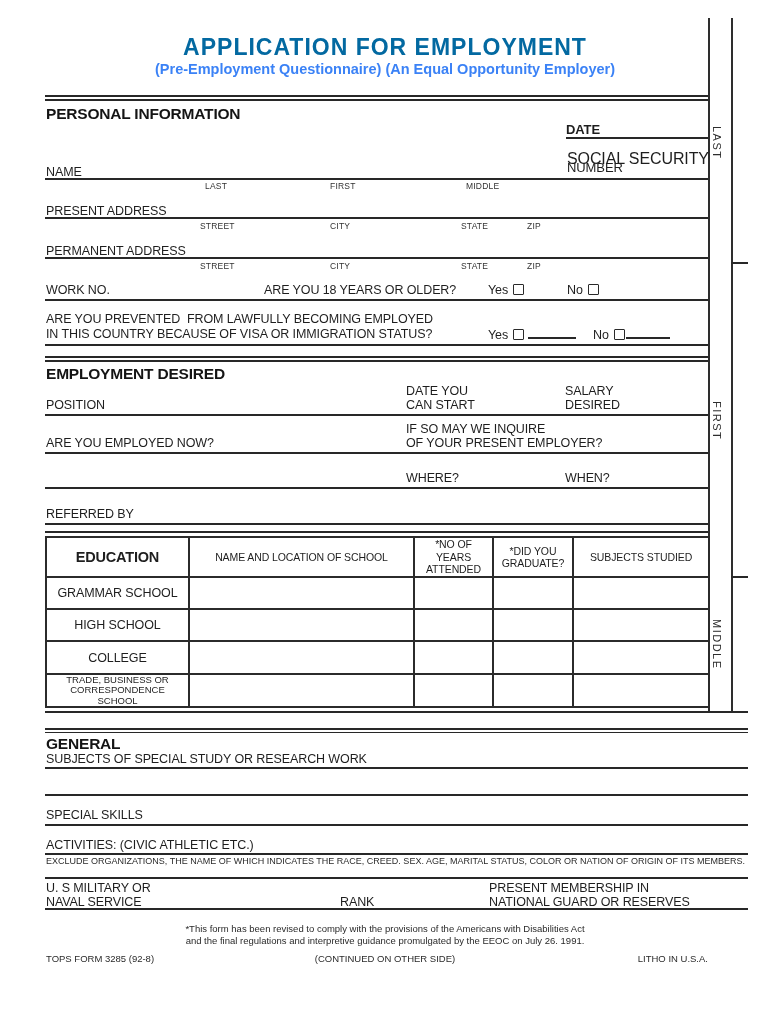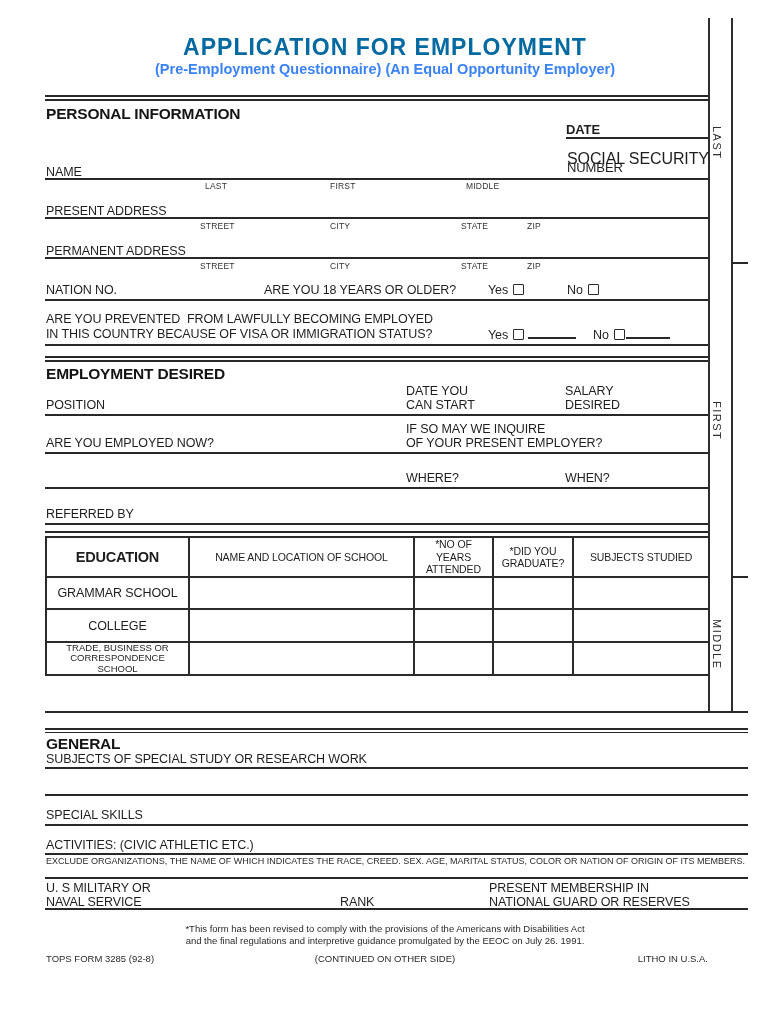--- a/index.html
+++ b/index.html
@@ -72,21 +72,21 @@
   <div class="sub" style="left:461px;top:221px;">STATE</div>
   <div class="sub" style="left:527px;top:221px;">ZIP</div>
 
   <div class="lbl" style="left:46px;top:244px;">PERMANENT ADDRESS</div>
   <div class="hl" style="left:45px;top:257px;width:663px;"></div>
   <div class="sub" style="left:200px;top:261px;">STREET</div>
   <div class="sub" style="left:330px;top:261px;">CITY</div>
   <div class="sub" style="left:461px;top:261px;">STATE</div>
   <div class="sub" style="left:527px;top:261px;">ZIP</div>
 
-  <div class="lbl" style="left:46px;top:283px;">NATION NO.</div>
+  <div class="lbl" style="left:46px;top:283px;">WORK NO.</div>
   <div class="lbl" style="left:264px;top:283px;">ARE YOU 18 YEARS OR OLDER?</div>
   <div class="lbl" style="left:488px;top:283px;"><span>Yes</span><span class="cbx"></span></div>
   <div class="lbl" style="left:567px;top:283px;"><span>No</span><span class="cbx"></span></div>
   <div class="hl" style="left:45px;top:299px;width:663px;"></div>
 
   <div class="lbl" style="left:46px;top:312px;">ARE YOU PREVENTED  FROM LAWFULLY BECOMING EMPLOYED</div>
   <div class="lbl" style="left:46px;top:327px;">IN THIS COUNTRY BECAUSE OF VISA OR IMMIGRATION STATUS?</div>
   <div class="lbl" style="left:488px;top:327px;"><span>Yes</span><span class="cbx"></span><span class="blank" style="width:48px;"></span></div>
   <div class="lbl" style="left:593px;top:327px;"><span>No</span><span class="cbx"></span><span class="blank" style="width:44px;margin-left:1px;"></span></div>
   <div class="hl" style="left:45px;top:344px;width:663px;"></div>
@@ -140,20 +140,27 @@
       </td>
       <td class="hcell">SUBJECTS STUDIED</td>
     </tr>
     <tr style="height:32px;">
       <td class="rowlbl">GRAMMAR SCHOOL</td>
       <td></td>
       <td></td>
       <td></td>
       <td></td>
     </tr>
+    <tr style="height:32px;">
+      <td class="rowlbl">HIGH SCHOOL</td>
+      <td></td>
+      <td></td>
+      <td></td>
+      <td></td>
+    </tr>
     <tr style="height:33px;">
       <td class="rowlbl">COLLEGE</td>
       <td></td>
       <td></td>
       <td></td>
       <td></td>
     </tr>
     <tr style="height:31px;padding-left:35px;">
       <td class="rowsmall">
         <div>TRADE, BUSINESS OR</div>

